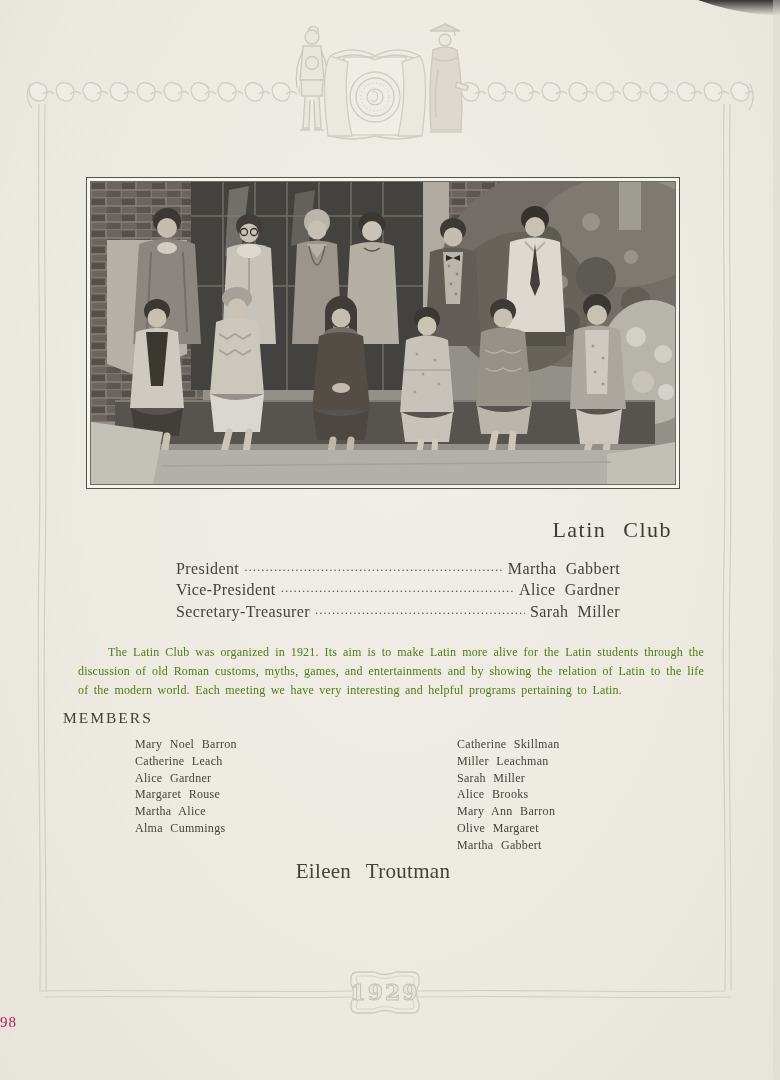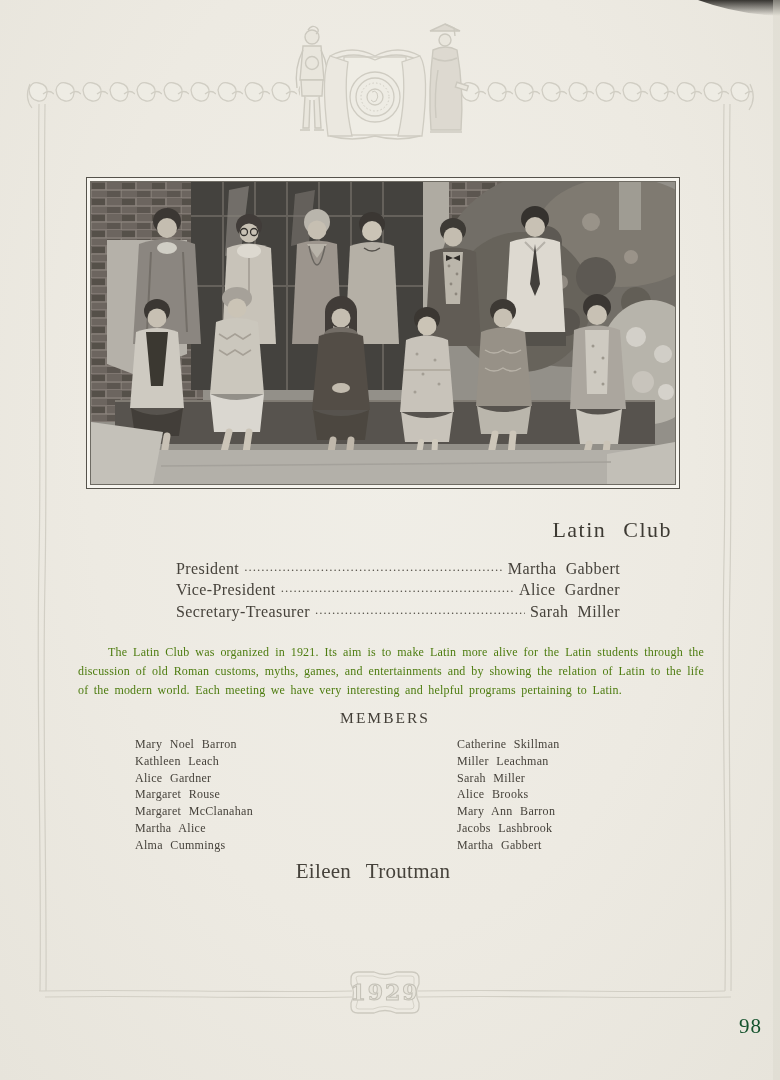--- a/index.html
+++ b/index.html
@@ -42,35 +42,35 @@
 
   
   .about{
     position:absolute;left:78px;top:631px;width:626px;
     font-size:12px;line-height:19px;text-align:justify;text-indent:30px;
     word-spacing:0.18em;letter-spacing:0.2px;color:#4d7c0f;
   }
 
   
   .members-heading{
-    position:absolute;left:63px;top:709px;width:644px;text-align:center;
+    position:absolute;left:63px;top:709px;width:644px;text-align:left;
     font-size:15.5px;letter-spacing:2px;color:#423e37;
   }
   .member-col{position:absolute;top:736px;font-size:12px;line-height:16.8px;word-spacing:0.35em;letter-spacing:0.3px;}
   .member-col.left{left:135px;width:230px;}
   .member-col.right{left:457px;width:230px;}
   .member-centered{
     position:absolute;left:0;top:859px;width:746px;text-align:center;
     font-size:21px;word-spacing:0.45em;letter-spacing:0.3px;
   }
 
   
   .page-number{
-    position:absolute;left:0;top:1014px;width:762px;text-align:right;
-    font-size:21px;letter-spacing:1px;color:#14532d;
+    position:absolute;left:0;top:1014px;width:762px;text-align:left;
+    font-size:15px;letter-spacing:1px;color:#be185d;
   }
 </style>
 </head>
 <body>
 
 <svg id="ornaments" class="layer" viewBox="0 0 780 1080">
   <defs>
     <pattern id="chain" width="27" height="26" patternUnits="userSpaceOnUse">
       <path d="M2,12 q2,-9 10,-7 q9,2 8,10 q-1,9 -9,8 q-8,-1 -9,-11 Z" fill="#eeece4" stroke="#d0cdc3" stroke-width="1.3"></path>
       <path d="M16,16 q6,-5 11,0" fill="none" stroke="#d0cdc3" stroke-width="1.2"></path>
@@ -374,34 +374,33 @@
       <span class="officer-name">Sarah Miller</span>
     </div>
   </div>
 
   <p class="about">The Latin Club was organized in 1921.  Its aim is to make Latin more alive for the Latin students through the discussion of old Roman customs, myths, games, and entertainments and by showing the relation of Latin to the life of the modern world. Each meeting we have very interesting and helpful programs pertaining to Latin.</p>
 
   <div class="members-heading">MEMBERS</div>
 
   <div class="member-col left">
     <div class="member-name">Mary Noel Barron</div>
-    <div class="member-name">Kathleen Leach</div>
+    <div class="member-name">Catherine Leach</div>
     <div class="member-name">Alice Gardner</div>
     <div class="member-name">Margaret Rouse</div>
-    <div class="member-name">Margaret McClanahan</div>
     <div class="member-name">Martha Alice</div>
     <div class="member-name">Alma Cummings</div>
   </div>
 
   <div class="member-col right">
     <div class="member-name">Catherine Skillman</div>
     <div class="member-name">Miller Leachman</div>
     <div class="member-name">Sarah Miller</div>
     <div class="member-name">Alice Brooks</div>
     <div class="member-name">Mary Ann Barron</div>
-    <div class="member-name">Jacobs Lashbrook</div>
+    <div class="member-name">Olive Margaret</div>
     <div class="member-name">Martha Gabbert</div>
   </div>
 
   <div class="member-centered">Eileen Troutman</div>
 
   <div class="page-number">98</div>
 </div>
 
 </body></html>

